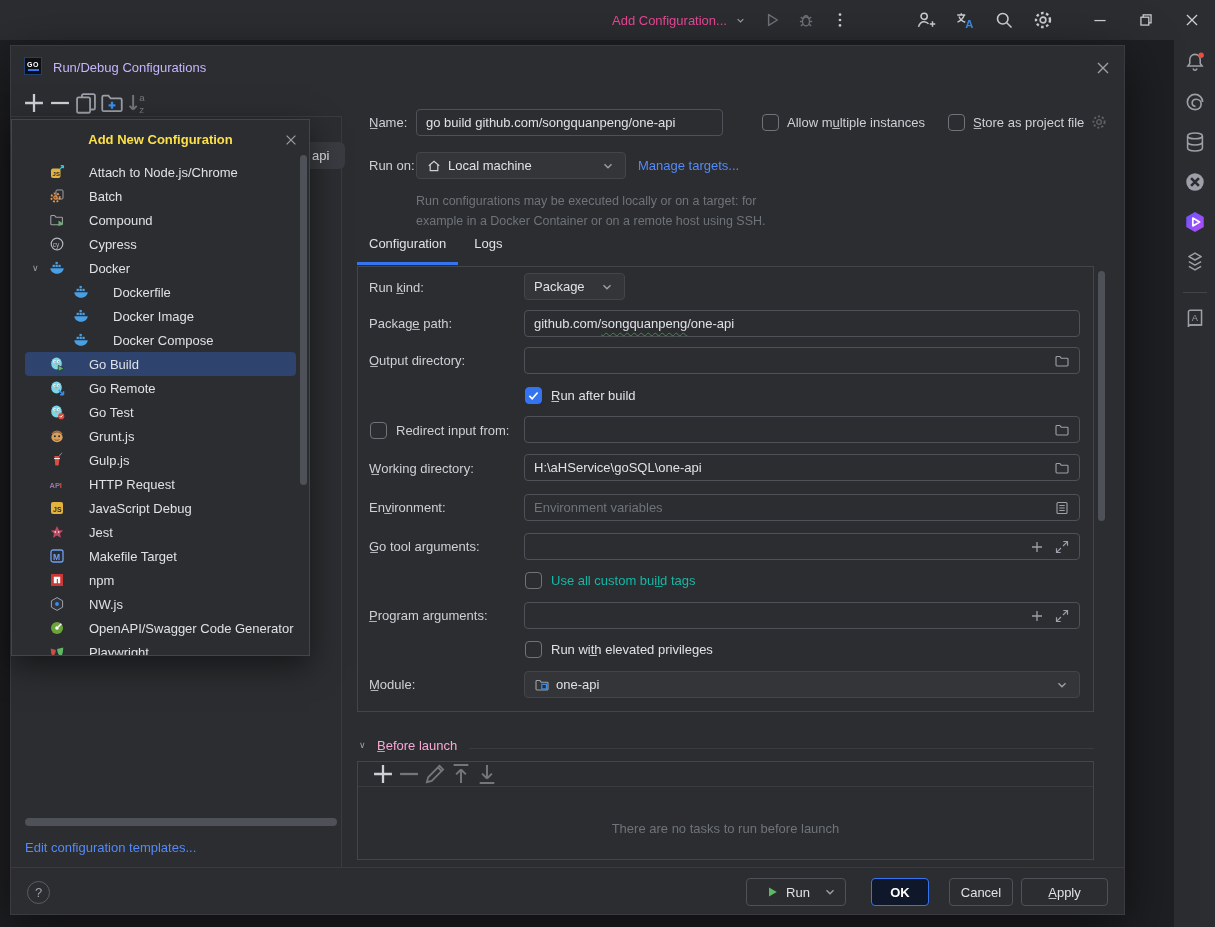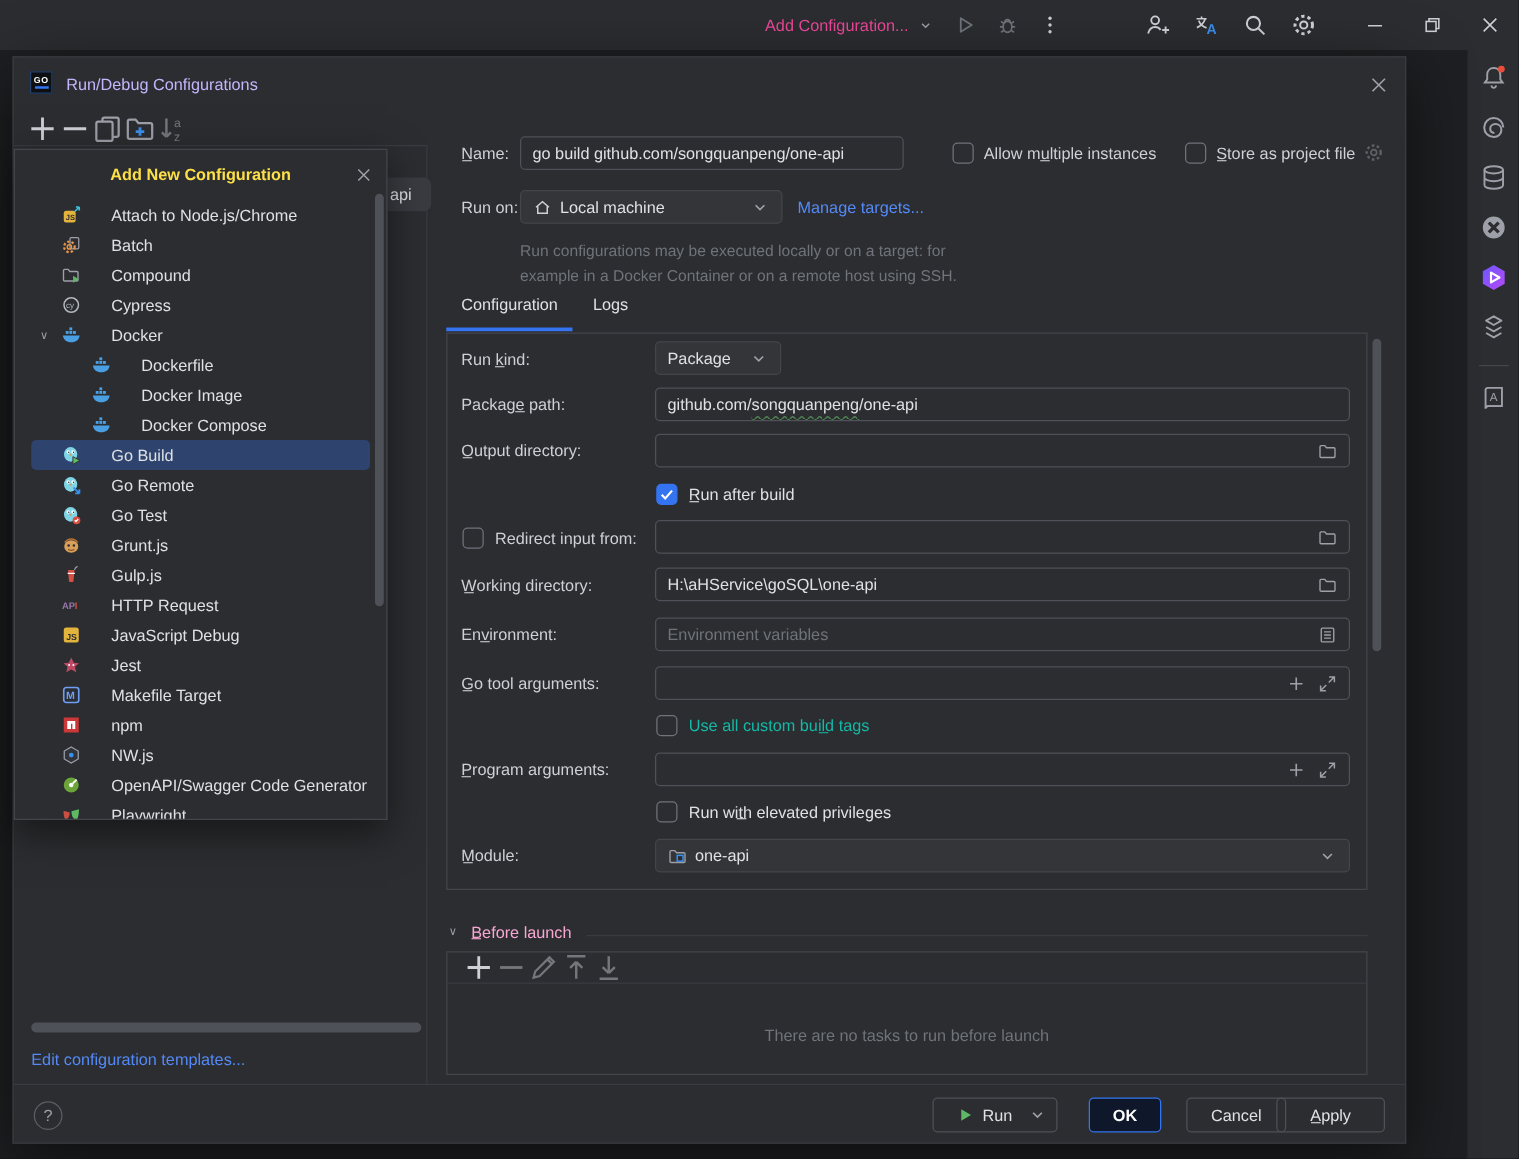--- a/index.html
+++ b/index.html
@@ -811,16 +811,16 @@
       <span class="rsep"></span>
       <span class="rc">
           <span class="fic">
             <svg viewBox="0 0 16 16" style="width: 100%; height: 100%;">
               <path d="M4.5 6.2L8 9.7l3.5-3.5" fill="none" stroke="#9da0a8" stroke-width="1.4"></path>
             </svg>
           </span>
         </span>
     </div>
     <div class="fbtn primary" style="left:860px;width:58px">OK</div>
-    <div class="fbtn" style="left:938px;width:80px">Cancel</div>
+    <div class="fbtn" style="left:938px;width:64px">Cancel</div>
     <div class="fbtn" style="left:1010px;width:87px">A̲pply</div>
   </div>
 </div>
 
 </body></html>

